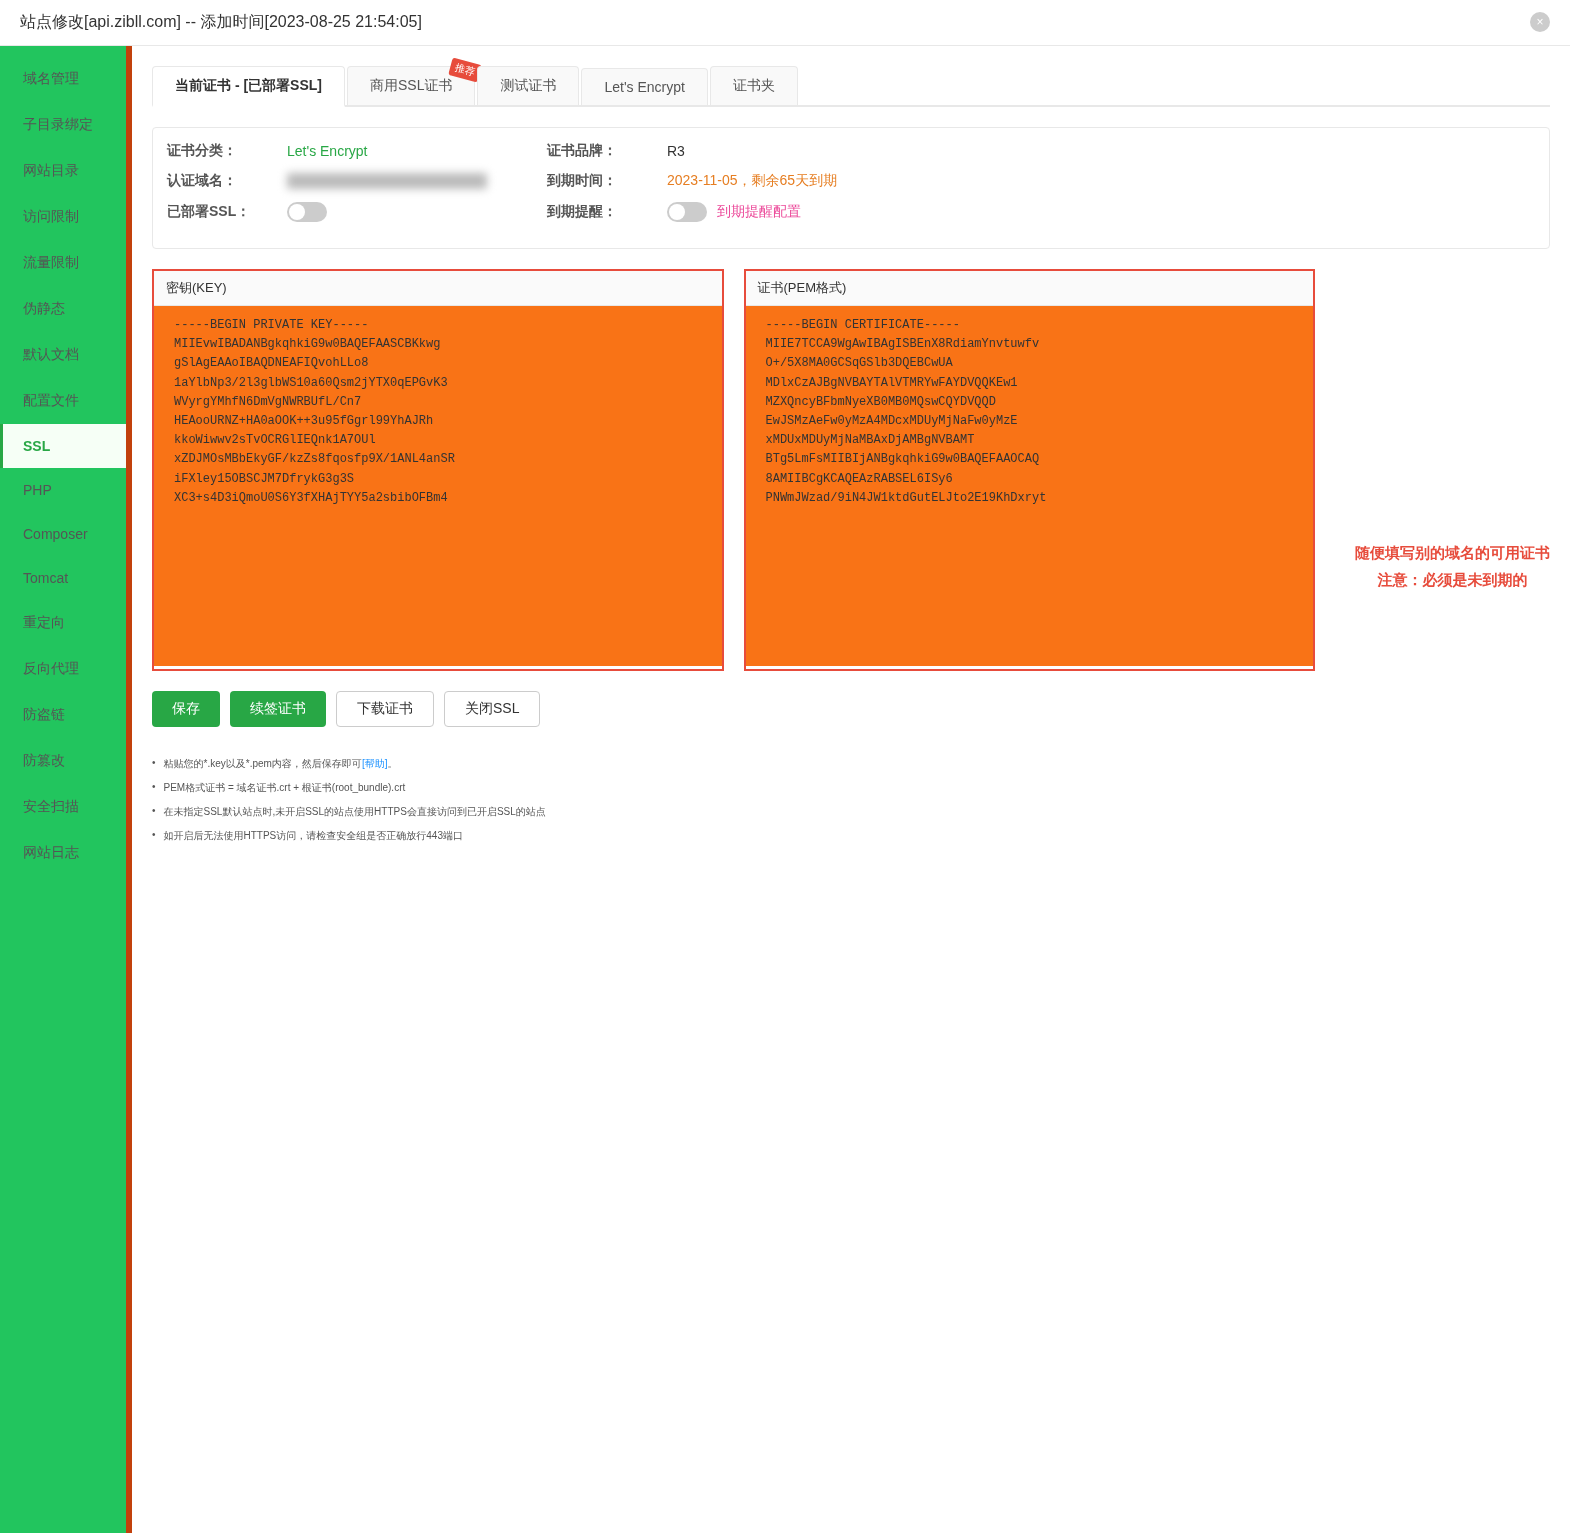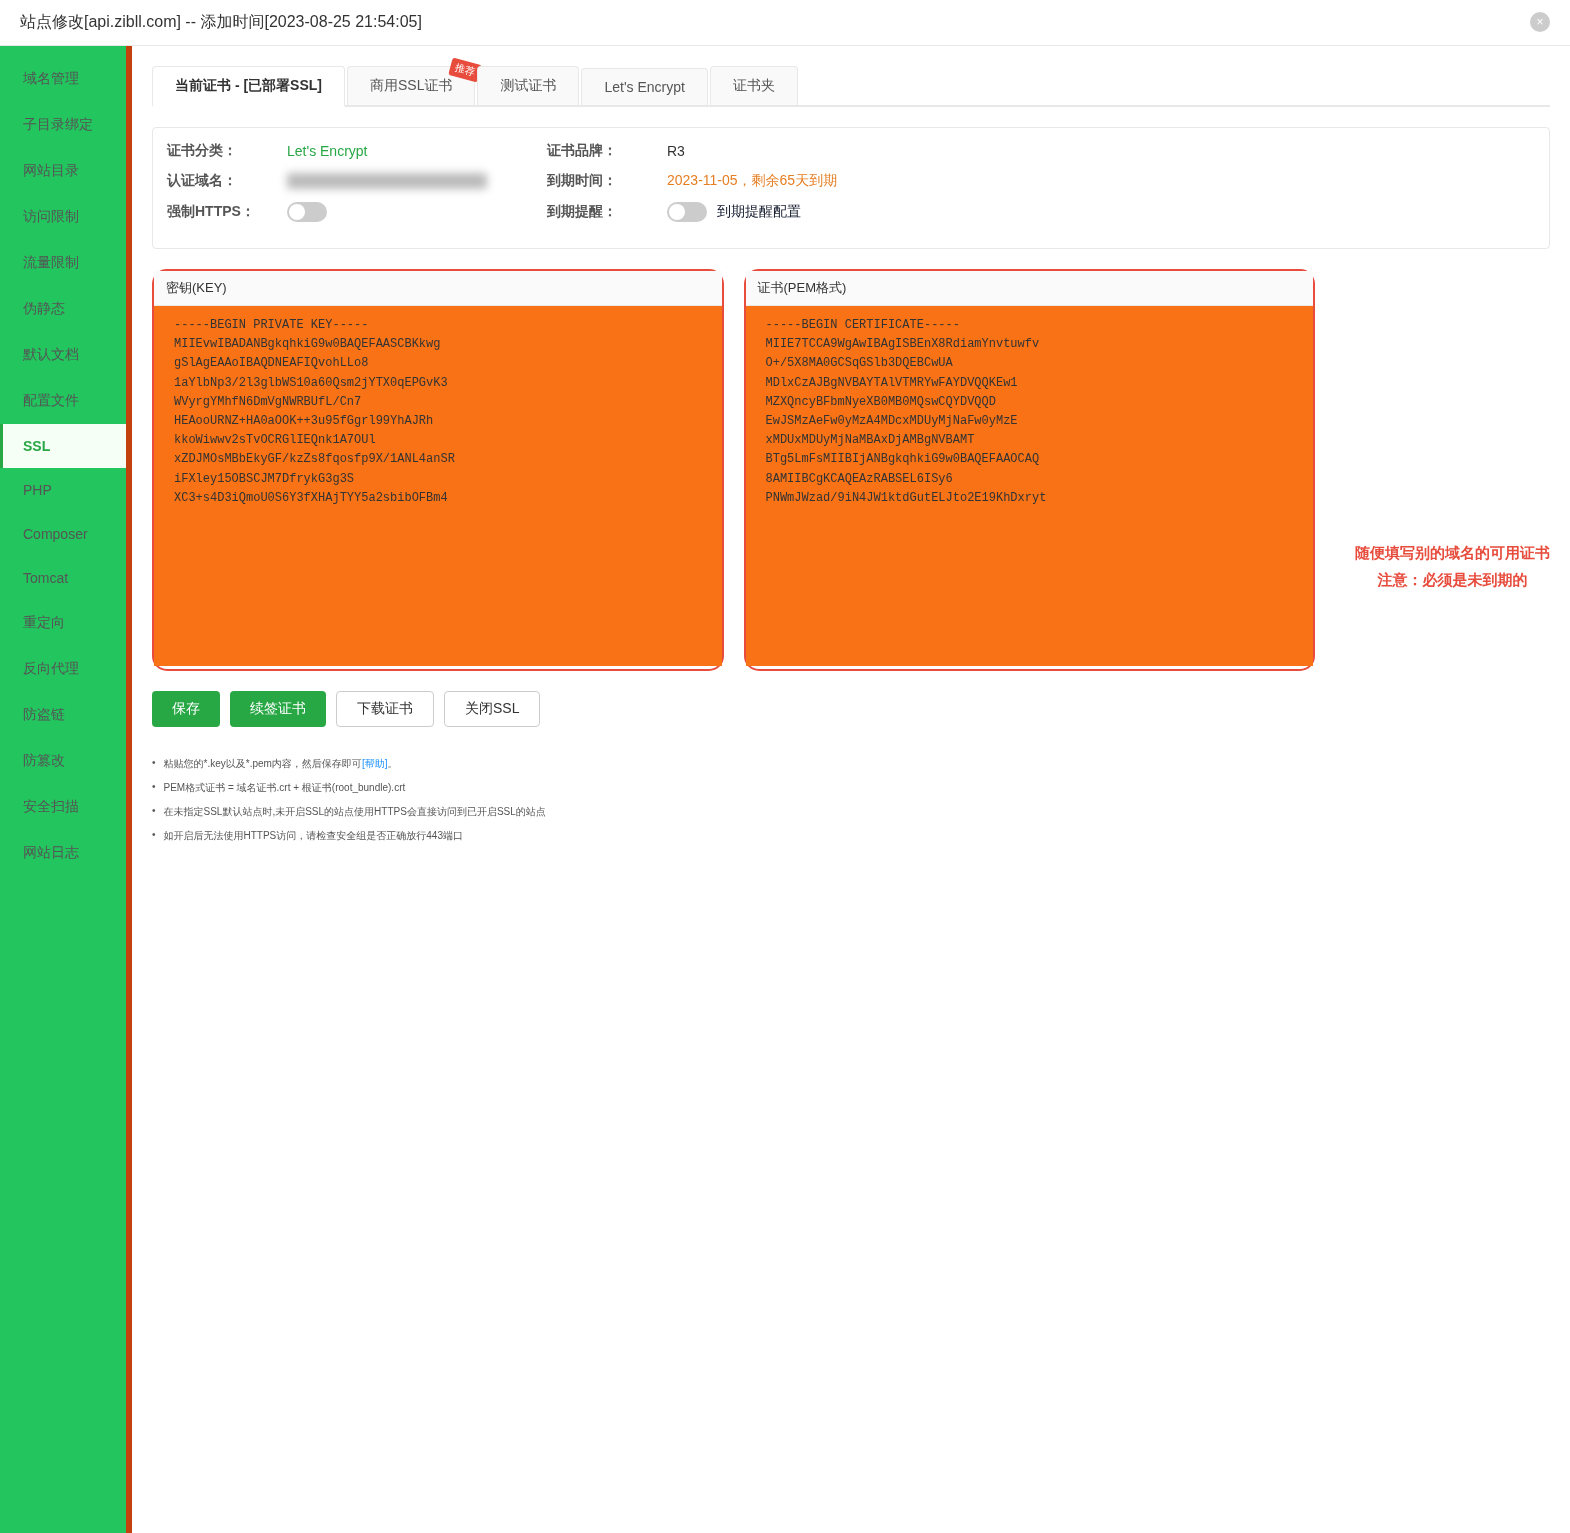--- a/index.html
+++ b/index.html
@@ -112,28 +112,28 @@
       vertical-align: middle;
     }
     .toggle::after {
       content: '';
       position: absolute;
       left: 2px; top: 2px;
       width: 16px; height: 16px;
       background: #fff;
       border-radius: 50%;
     }
-    .link-text { color: #0f172a; cursor: pointer; }
+    .link-text { color: #ec4899; cursor: pointer; }
 
     
     .textarea-section { display: flex; gap: 20px; margin-bottom: 20px; }
     .textarea-box {
       flex: 1;
       border: 2px solid #e74c3c;
-      border-radius: 15px;
+      border-radius: 0;
       padding: 0;
       position: relative;
     }
     .textarea-box-title {
       padding: 8px 12px;
       font-size: 13px;
       color: #333;
       border-bottom: 1px solid #e8e8e8;
       background: #fafafa;
     }
@@ -227,21 +227,21 @@
           <div>
             <div class="info-row">
               <span class="info-label">证书分类：</span>
               <span class="info-value green">Let's Encrypt</span>
             </div>
             <div class="info-row">
               <span class="info-label">认证域名：</span>
               <span class="blurred"></span>
             </div>
             <div class="info-row">
-              <span class="info-label">强制HTTPS：</span>
+              <span class="info-label">已部署SSL：</span>
               <div class="toggle"></div>
             </div>
           </div>
           <div>
             <div class="info-row">
               <span class="info-label">证书品牌：</span>
               <span class="info-value">R3</span>
             </div>
             <div class="info-row">
               <span class="info-label">到期时间：</span>

